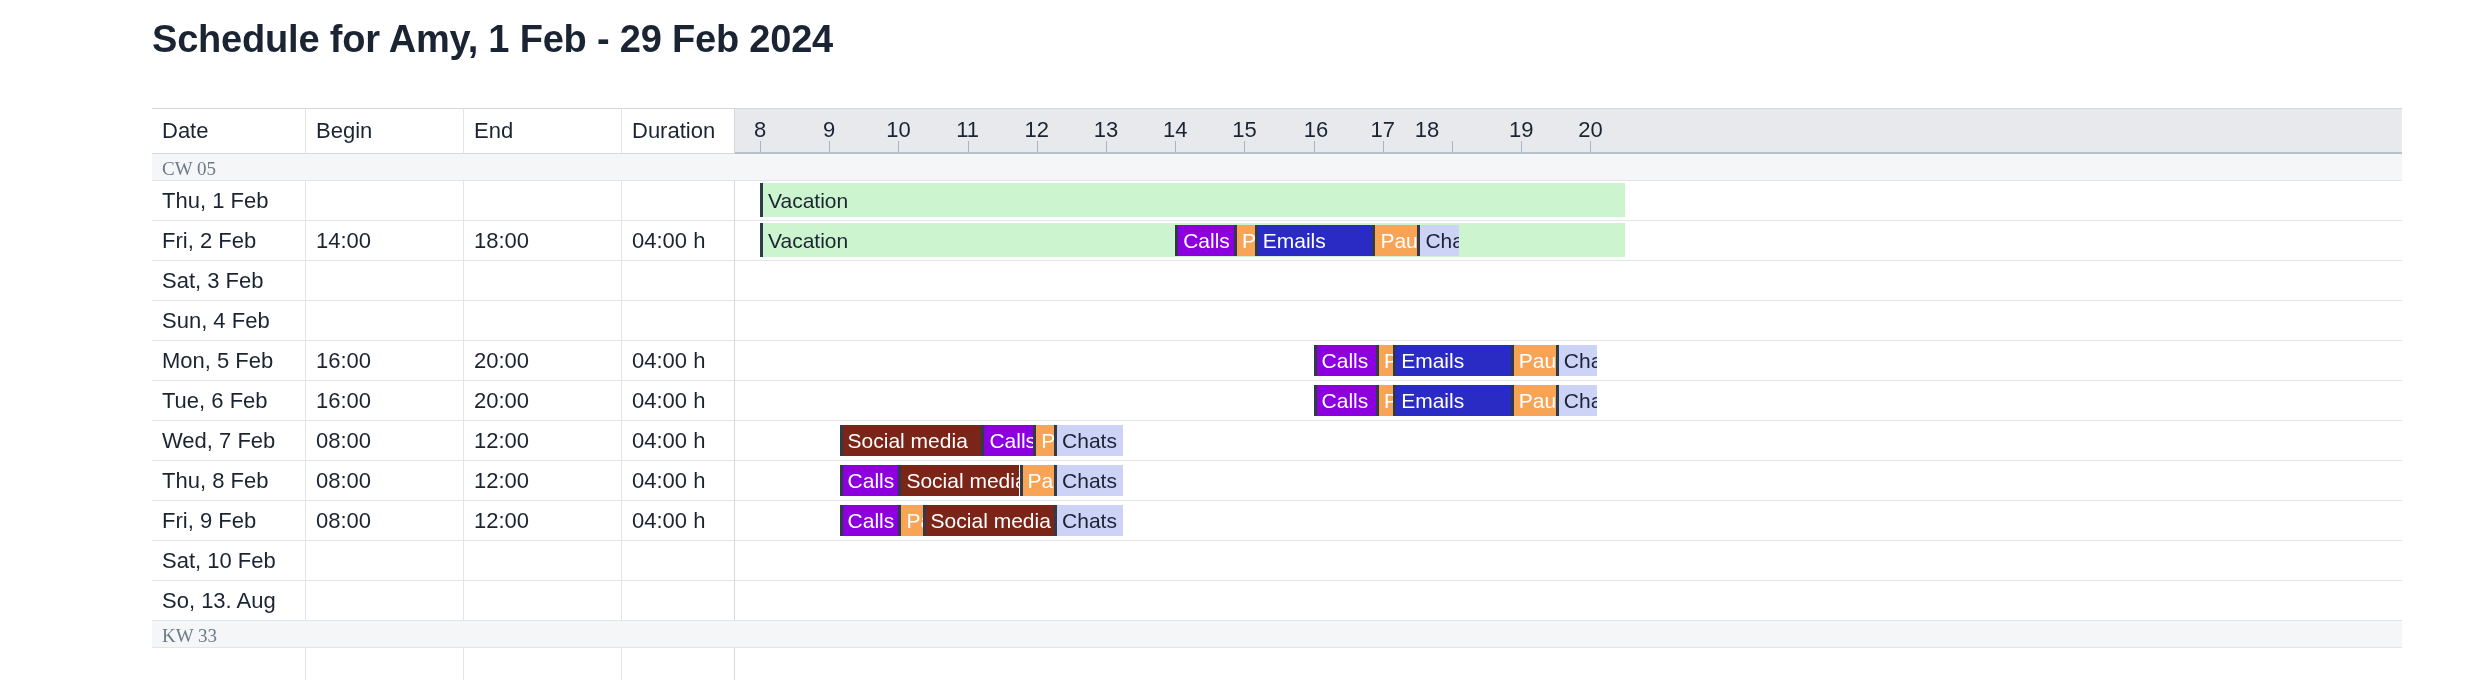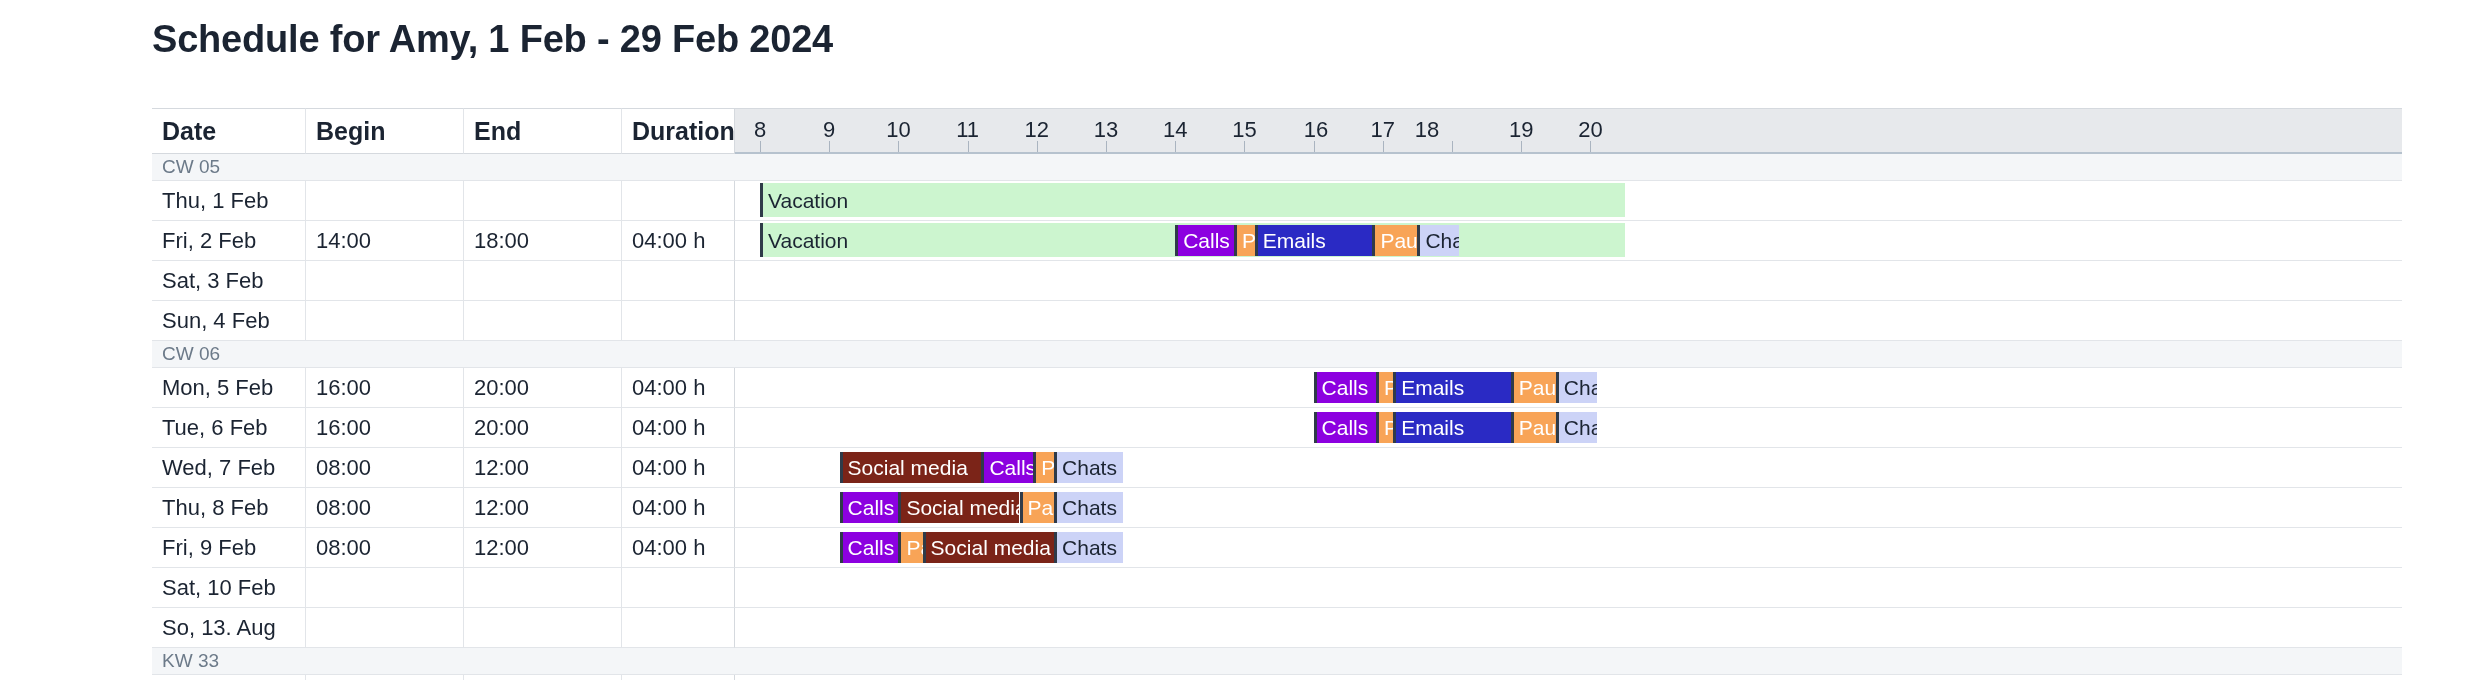--- a/index.html
+++ b/index.html
@@ -42,22 +42,22 @@
   .row {
     position: relative;
     display: flex;
     width: 2250px;
     align-items: stretch;
   }
 
   
   .head-row { height: 46px; background: #ffffff; }
   .head-row .cell {
-    font-weight: bold;
-    font-size: 25px;
+    font-weight: normal;
+    font-size: 22px;
     color: #1b2432;
     background: #ffffff;
     border-top: 1px solid #d5d9de;
     border-bottom: 1px solid #d5d9de;
   }
   .head-row .tl-head {
     background: #e7e9ec;
     border-top: 1px solid #d5d9de;
     border-bottom: 2px solid #b6c2ce;
     position: relative;
@@ -89,21 +89,22 @@
     background: #ffffff;
     border-bottom: 1px solid #e2e5e9;
   }
 
   
   .week-row {
     height: 27px;
     background: #f4f6f8;
     border-bottom: 1px solid #e2e5e9;
     display: flex;
-    align-items: center;
+    align-items: flex-end;
+    font-family: Liberation Serif, serif;
   }
   .week-label {
     padding-left: 10px;
     font-size: 19px;
     color: #6c7a89;
     white-space: nowrap;
   }
 
   
   .day-row { height: 40px; }
@@ -234,23 +235,20 @@
         <div class="cell c-duration"></div>
         <div class="lane"></div>
       </div>
       <div class="row day-row">
         <div class="cell c-date">Sun, 4 Feb</div>
         <div class="cell c-begin"></div>
         <div class="cell c-end"></div>
         <div class="cell c-duration"></div>
         <div class="lane"></div>
       </div>
-      <div class="row week-row">
-        <div class="week-label">CW 06</div>
-      </div>
       <div class="row day-row">
         <div class="cell c-date">Mon, 5 Feb</div>
         <div class="cell c-begin">16:00</div>
         <div class="cell c-end">20:00</div>
         <div class="cell c-duration">04:00 h</div>
         <div class="lane">
           <div class="bar" style="left: 578.6px; width: 62.28px; background: rgb(140, 0, 224); color: rgb(255, 255, 255);">
             <span>Calls</span>
           </div>
           <div class="bar" style="left: 640.88px; width: 17.3px; background: rgb(248, 164, 87); color: rgb(255, 255, 255);">

